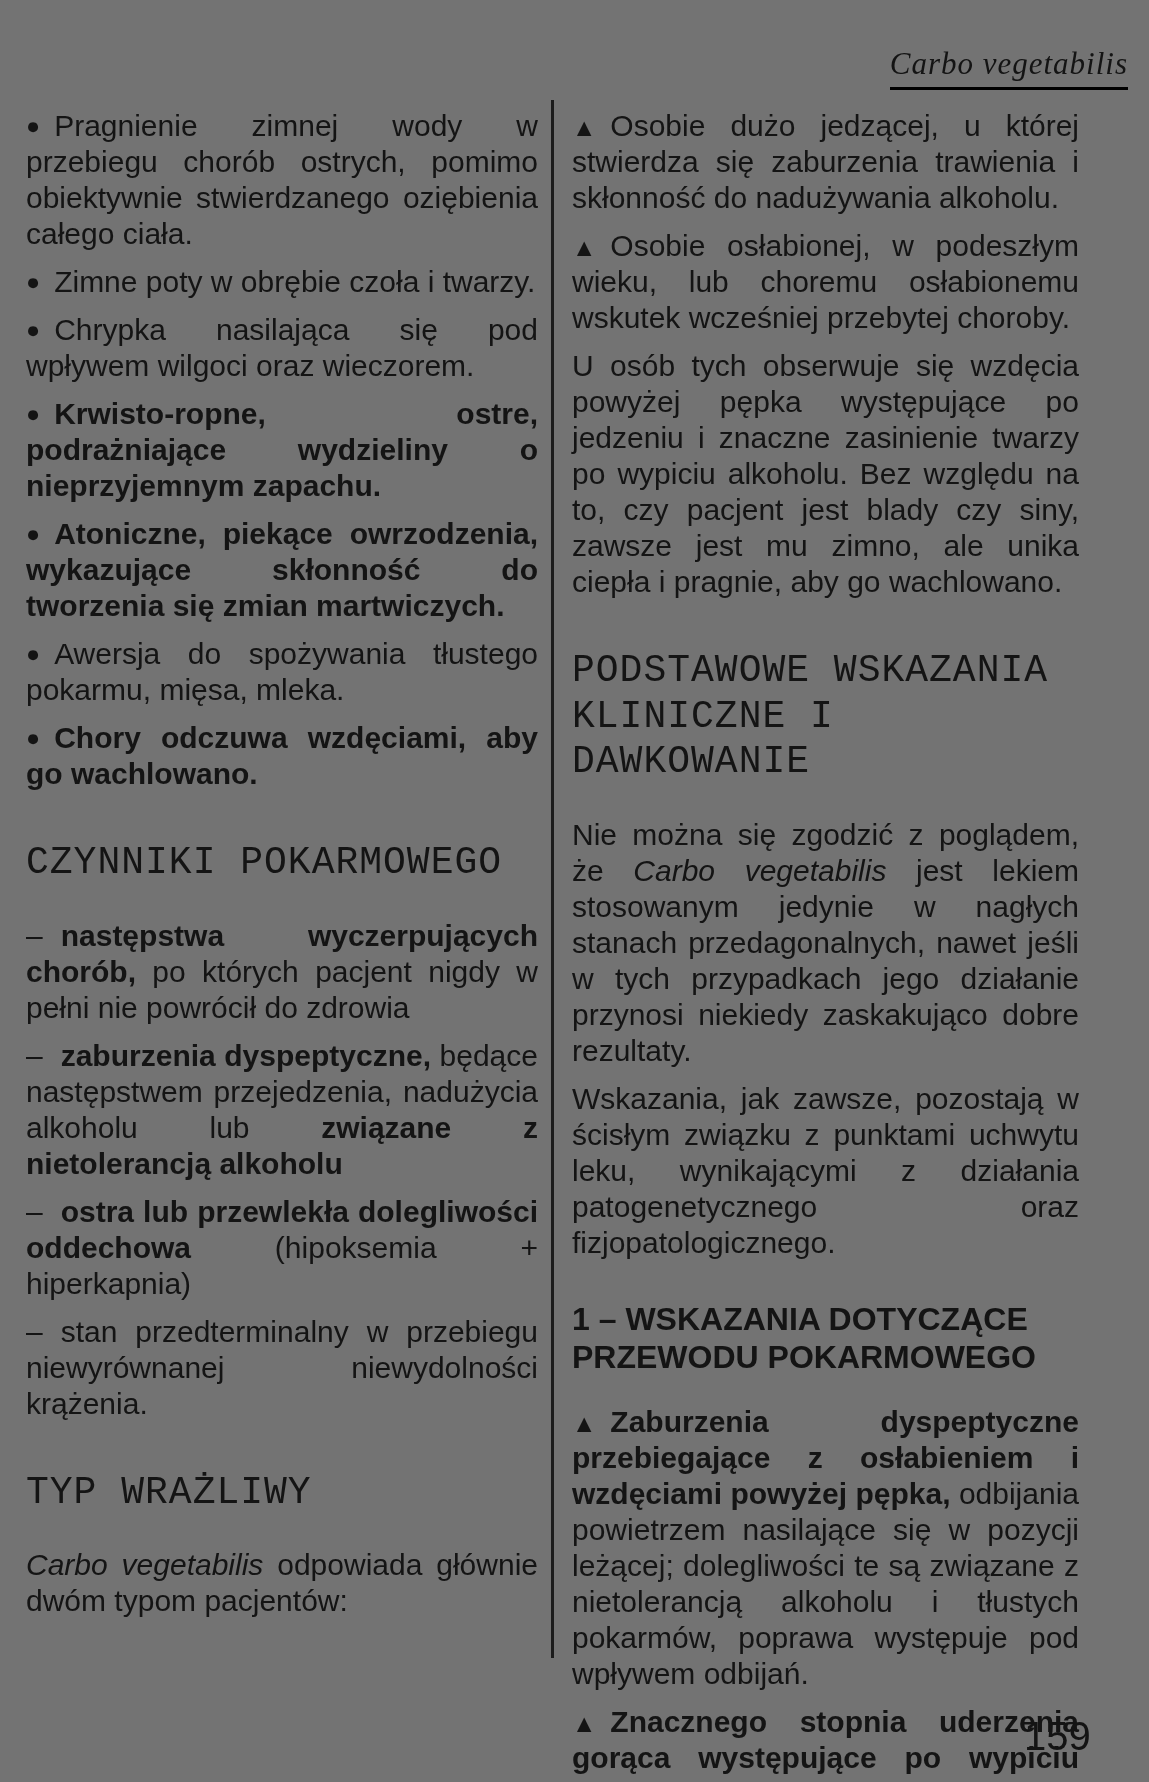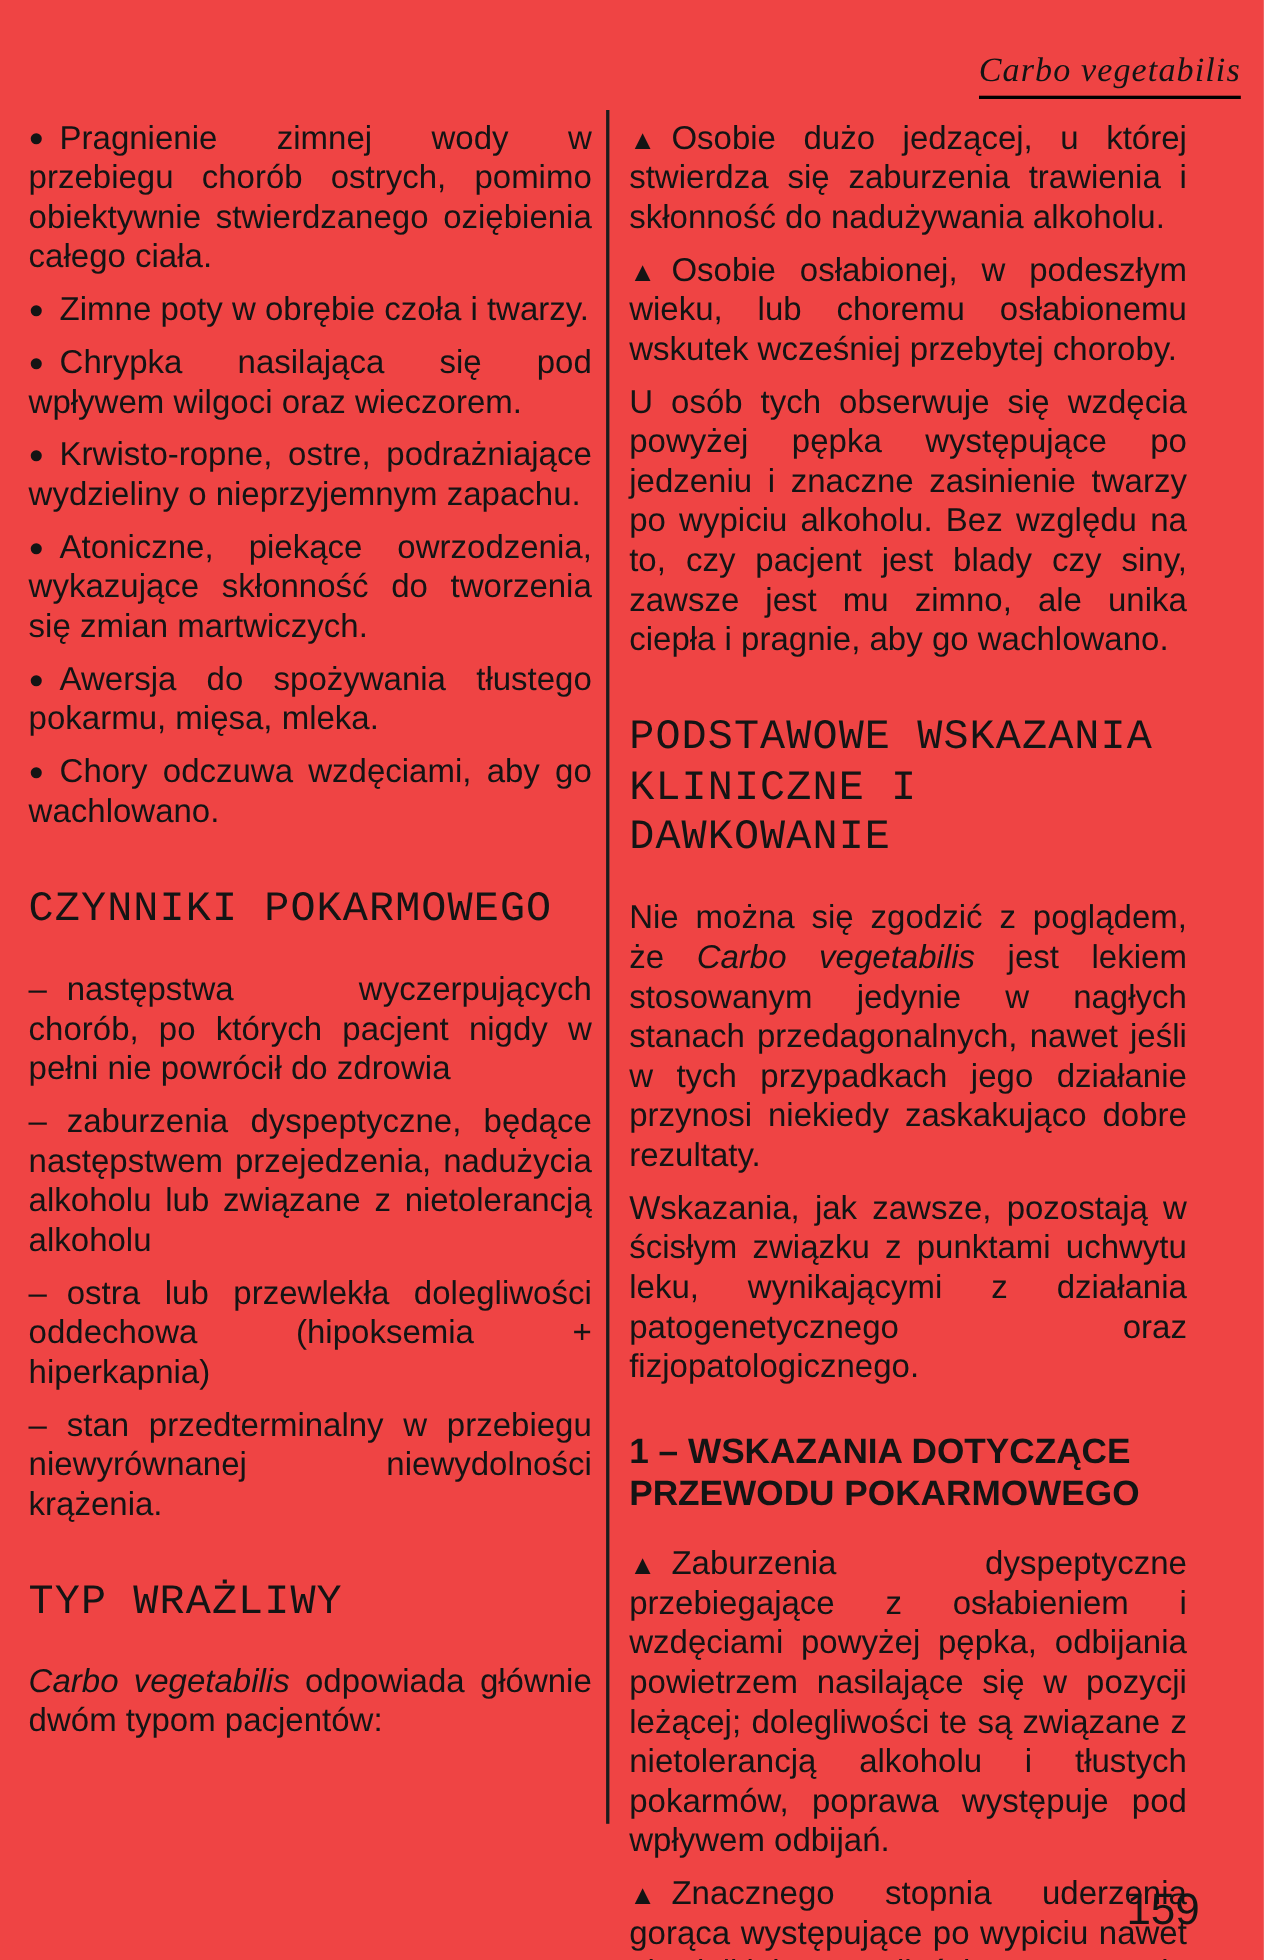--- a/index.html
+++ b/index.html
@@ -1,21 +1,21 @@
 <!DOCTYPE html>
 <html lang="pl"><head>
 <meta charset="utf-8">
 <style>
   html, body { margin: 0; padding: 0; background: #e8e8e6; }
   .page {
     position: relative;
     width: 1149px;
     height: 1782px;
     margin: 0 auto;
-    background: #ef4444;
+    background: #737373;
     color: #141414;
     font-family: "Liberation Sans", sans-serif;
     overflow: hidden;
   }
   .running-head {
     position: absolute;
     top: 46px;
     right: 21px;
     font-family: "Liberation Serif", serif;
     font-style: italic;
@@ -39,21 +39,21 @@
     font-size: 30px;
     line-height: 1.2;
   }
   .col-left  { left: 26px;  width: 512px; }
   .col-right { left: 572px; width: 507px; }
   .col p { margin: 0 0 12px 0; }
   .marker { display: inline-block; margin-right: 14px; }
   .marker-dot { font-size: 0.78em; vertical-align: 2px; }
   .marker-tri { font-size: 0.82em; }
   .marker-dash { margin-right: 18px; }
-  .b  { font-weight: normal; }
+  .b  { font-weight: bold; }
   .it { font-style: italic; }
   .serif-heading {
     font-family: Liberation Mono, monospace;
     font-weight: normal;
     font-size: 38px;
     line-height: 1.2;
     letter-spacing: 1px;
     text-align: left;
     margin: 48px 0 32px 0;
   }

